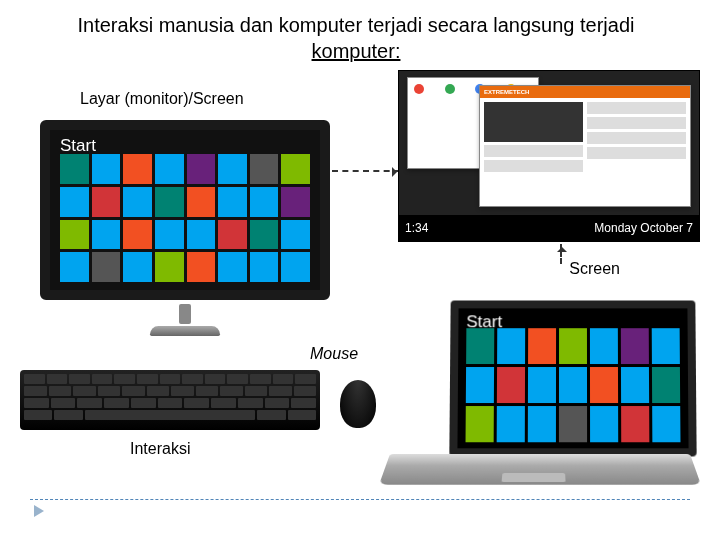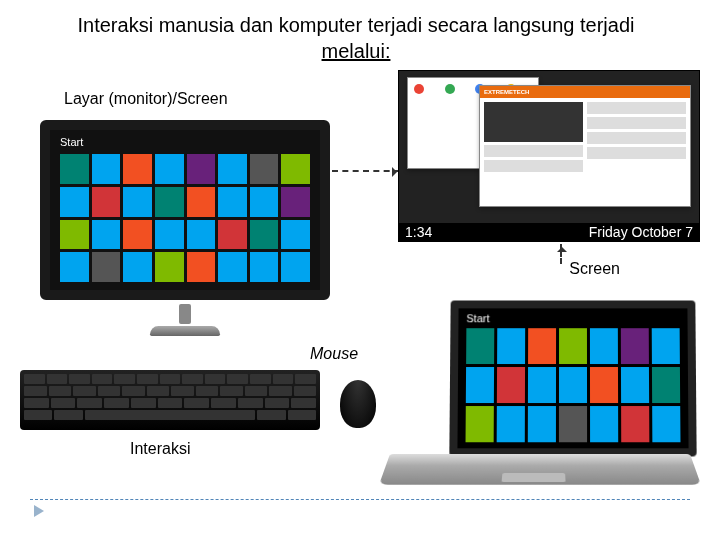--- a/index.html
+++ b/index.html
@@ -41,21 +41,21 @@
     background: #111;
     border: 10px solid #1a1a1a;
     border-radius: 6px;
     position: relative;
     overflow: hidden;
   }
   .win8-start {
     position: absolute;
     left: 10px; top: 6px;
     color: #fff;
-    font-size: 11px;
+    font-size: 17px;
   }
   .tiles {
     position: absolute;
     left: 10px; top: 24px; right: 10px; bottom: 8px;
     display: grid;
     grid-template-columns: repeat(8, 1fr);
     grid-template-rows: repeat(4, 1fr);
     gap: 3px;
   }
   .tile { background:#00a4ef; }
@@ -129,21 +129,21 @@
     border:1px solid #888;
     box-shadow:0 2px 4px rgba(0,0,0,.3);
   }
   .bwin1{ left:8px; top:6px; width:130px; height:90px; }
   .bwin2{ left:80px; top:14px; width:210px; height:120px; }
   .bwin2 .bar{ background:#e96b0e; height:12px; display:flex; align-items:center; }
   .bwin2 .bar span{ color:#fff; font-size:6px; margin-left:4px; font-weight:bold; }
   .bwin2 .content{ padding:4px; display:flex; gap:4px; }
   .col{ flex:1; }
   .blk{ background:#ddd; height:12px; margin-bottom:3px; }
-  .taskbar{ position:absolute; left:0; right:0; bottom:0; height:18px; background:#000; color:#fff; font-size:14px; display:flex; align-items:center; padding:0 6px; justify-content:space-between;}
+  .taskbar{ position:absolute; left:0; right:0; bottom:0; height:26px; background:#000; color:#fff; font-size:12px; display:flex; align-items:center; padding:0 6px; justify-content:space-between;}
 
   
   .laptop {
     position:absolute;
     right: 20px;
     top: 300px;
     width: 310px;
     height: 200px;
   }
   .laptop-screen{
@@ -219,24 +219,24 @@
     border-top:6px solid transparent;
     border-bottom:6px solid transparent;
     border-left:10px solid #99b3cc;
   }
 </style>
 </head>
 <body>
 
 <div class="title">
   <span>Interaksi manusia dan komputer terjadi secara langsung terjadi</span><br>
-  <span class="underline">melalui:</span>
+  <span class="underline">komputer:</span>
 </div>
 
-<div class="label" style="left:64px; top:90px;">Layar (monitor)/Screen</div>
+<div class="label" style="left:80px; top:90px;">Layar (monitor)/Screen</div>
 
 <div class="arrow" style="left:270px; top:170px; width:130px;"></div>
 
 <div class="monitor">
   <div class="monitor-screen">
     <div class="win8-start">Start</div>
     <div class="tiles">
       <div class="tile teal"></div>
         <div class="tile"></div>
         <div class="tile orange"></div>
@@ -296,21 +296,21 @@
       <div class="col">
         <div class="blk"></div>
           <div class="blk"></div>
           <div class="blk"></div>
           <div class="blk"></div>
       </div>
     </div>
   </div>
   <div class="taskbar">
     <span>1:34</span>
-    <span>Friday October 7</span>
+    <span>Monday October 7</span>
   </div>
 </div>
 
 <div class="label" style="right:100px; top:260px;">Screen</div>
 
 <div class="arrow-vert" style="left:560px; top:244px; height:20px;"></div>
 
 <div class="label" style="left:310px; top:345px;font-style:italic;">Mouse</div>
 
 <div class="keyboard">

